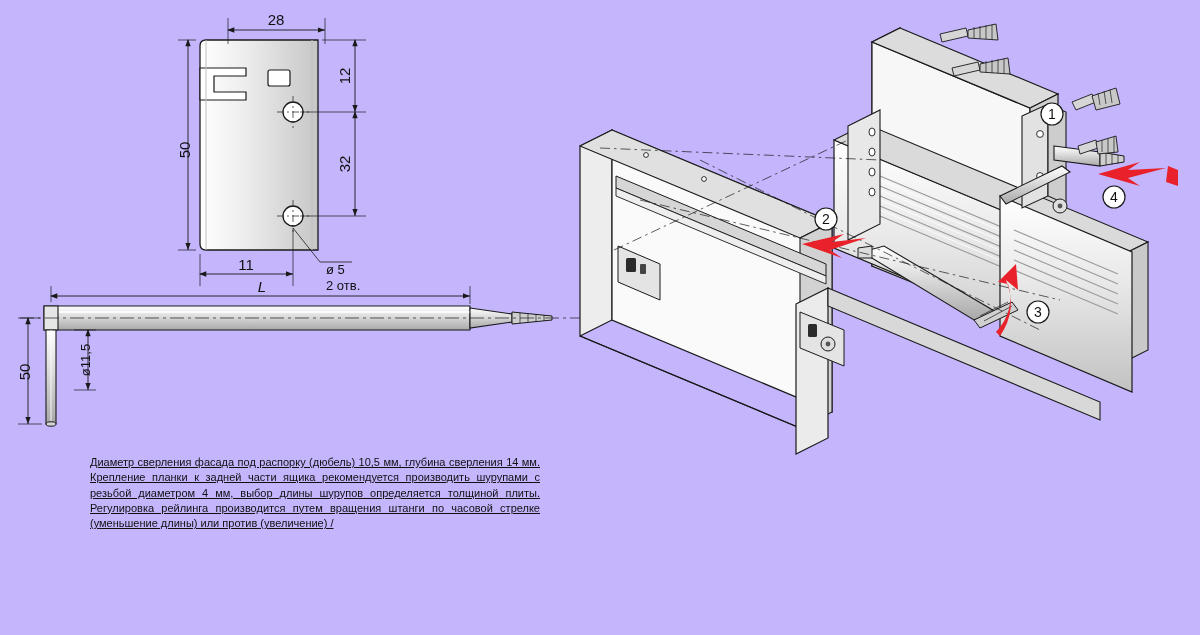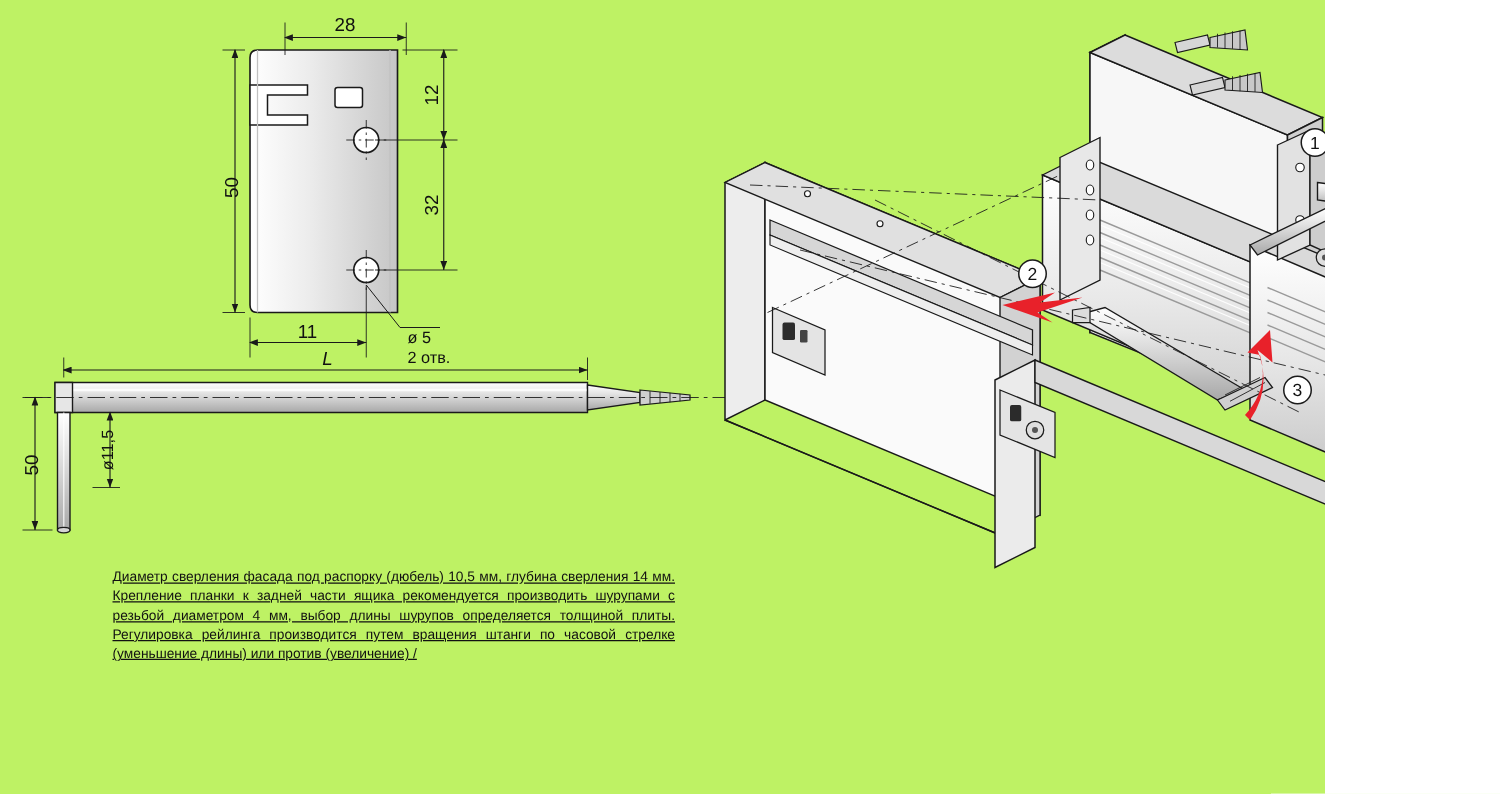--- a/index.html
+++ b/index.html
@@ -6,24 +6,24 @@
     margin: 0;
     padding: 0;
     background: #ffffff;
   }
   body {
     font-family: "Liberation Sans", sans-serif;
     color: #1a1a1a;
   }
   #page {
     position: relative;
-    width: 1060px;
+    width: 1200px;
     height: 635px;
     overflow: hidden;
-    background: #bef264;
+    background: #c4b5fd;
   }
   .svg-layer {
     position: absolute;
     left: 0;
     top: 0;
     width: 1200px;
     height: 635px;
   }
   .dim-label {
     font-family: "Liberation Sans", sans-serif;

